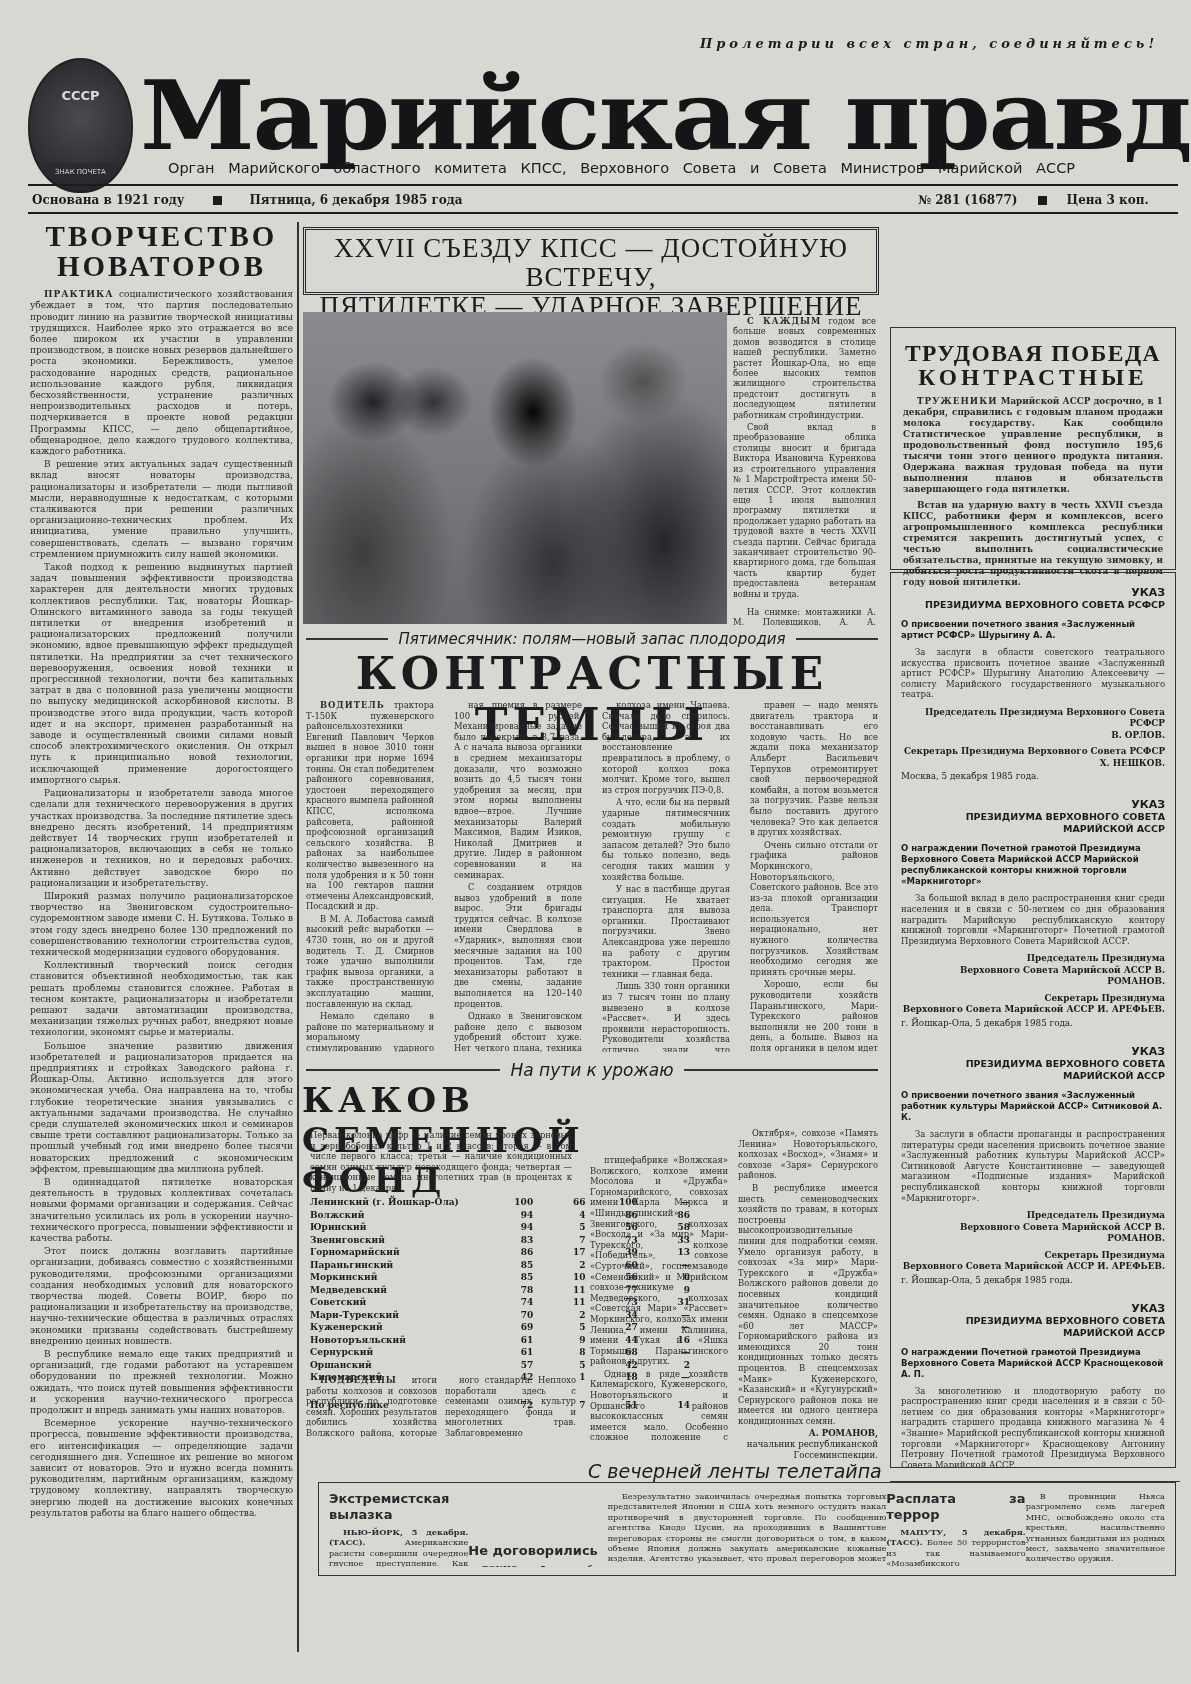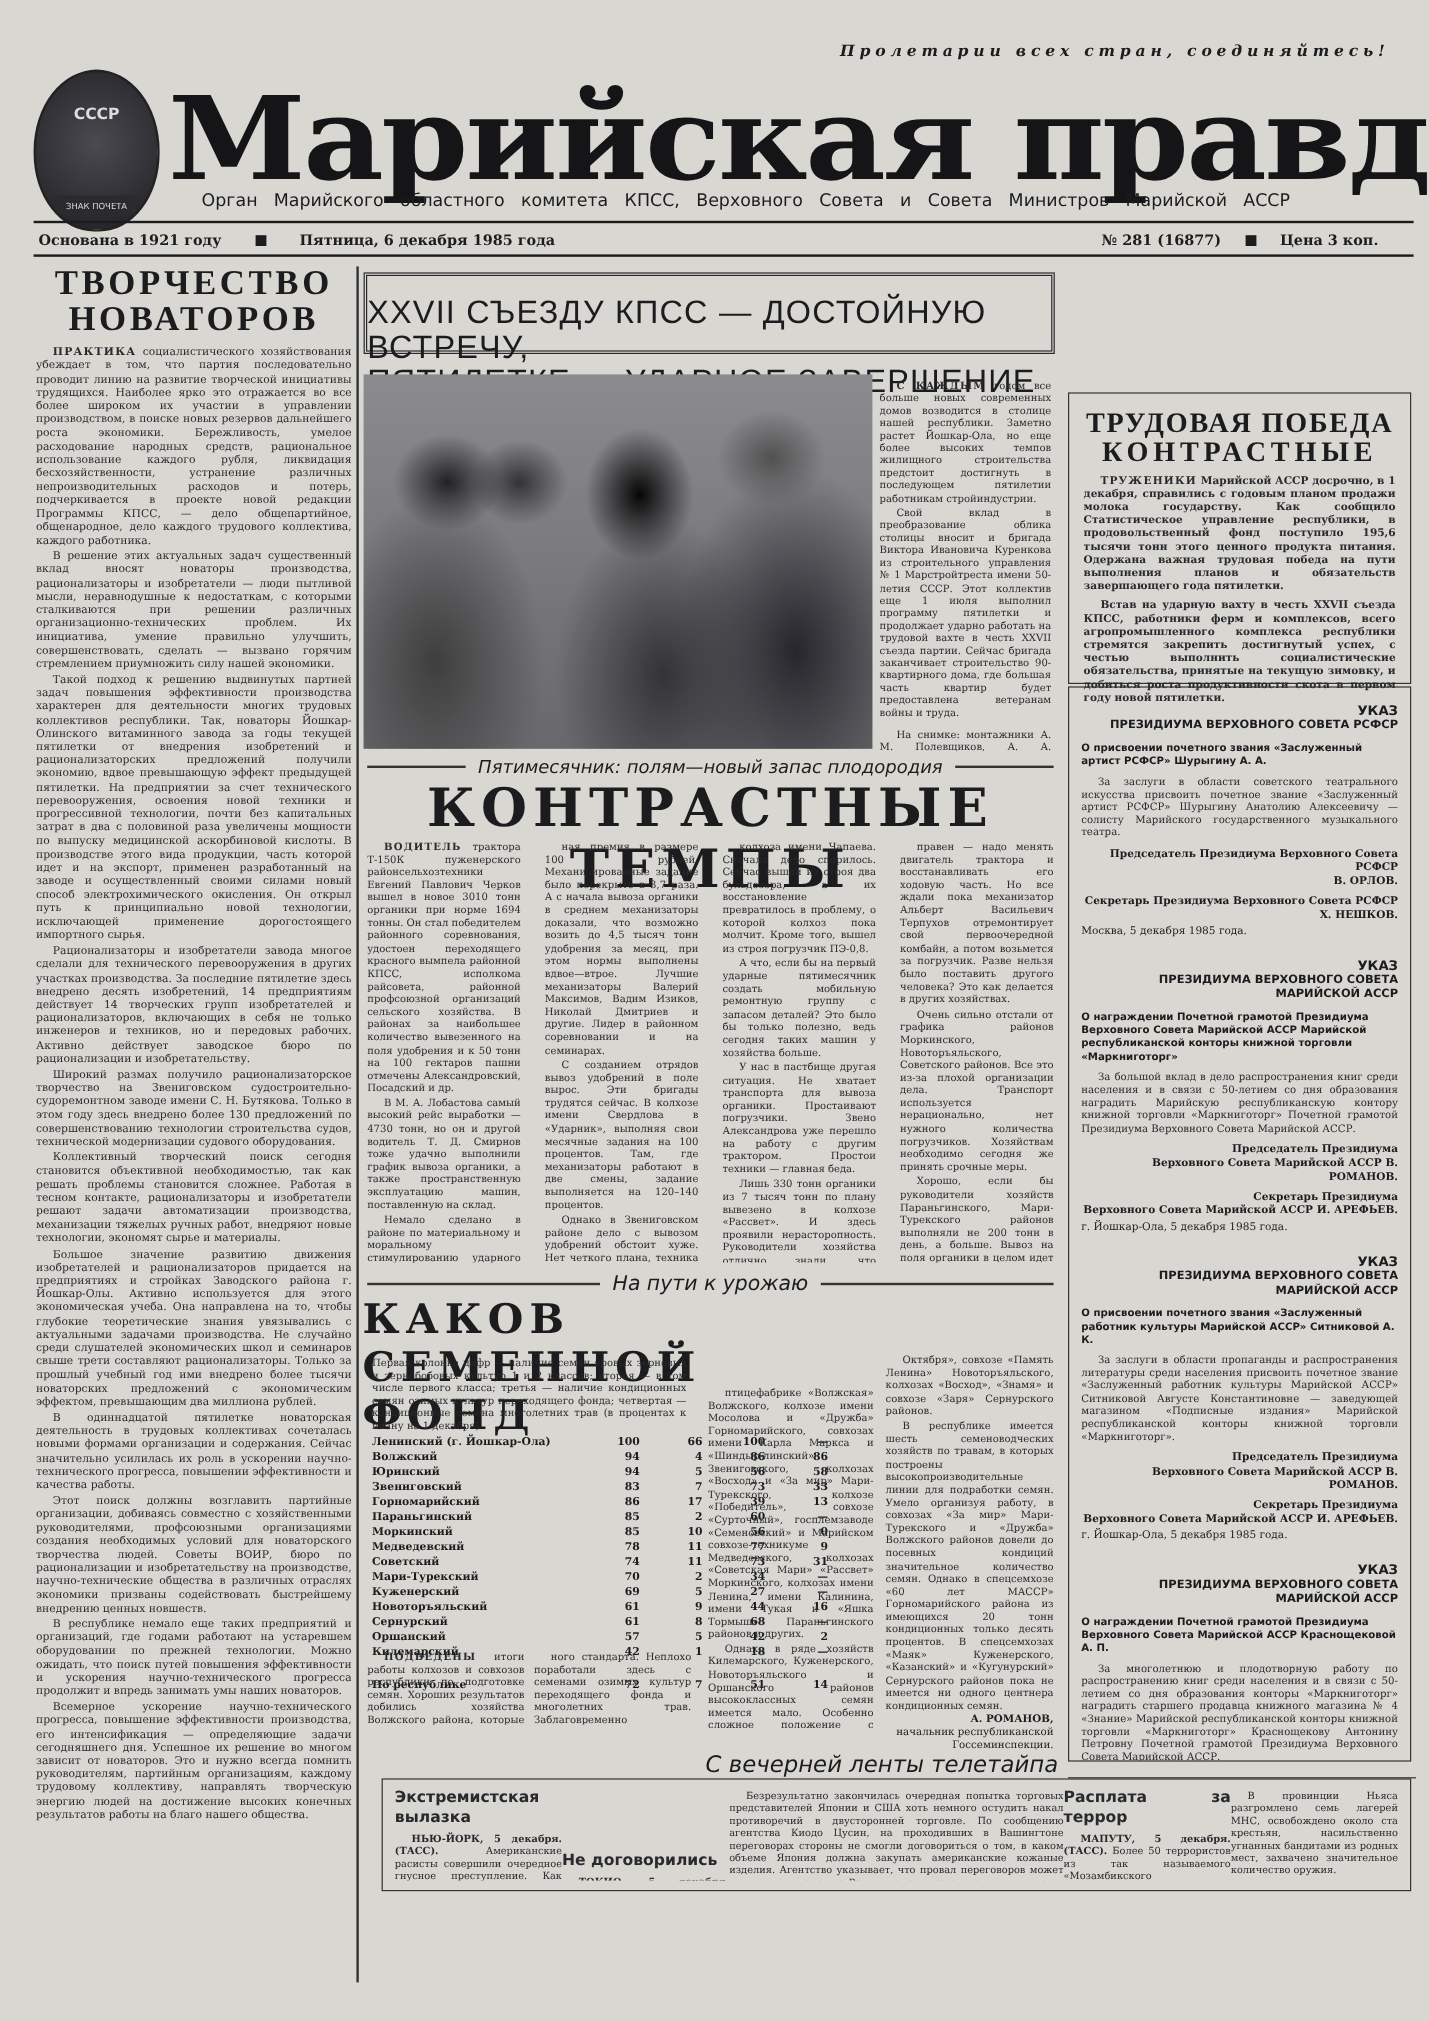--- a/index.html
+++ b/index.html
@@ -11,21 +11,21 @@
   .badge .znak{position:absolute;bottom:10px;left:14px;right:14px;height:18px;border-radius:0 0 40px 40px;background:#2a2a2f;color:#ddd;font-family:"DejaVu Sans",sans-serif;font-size:7px;text-align:center;line-height:18px}
   .motto{left:700px;top:36px;font-style:italic;font-weight:bold;font-size:13px;letter-spacing:4px;font-family:"DejaVu Serif",serif}
   .organ{left:168px;top:160px;font-family:"DejaVu Sans",sans-serif;font-size:14.5px;word-spacing:9px}
   .rule{background:#1c1c1e;height:2px}
   .infobar{top:193px;font-family:"DejaVu Serif",serif;font-weight:bold;font-size:12px}
   .sq{display:inline-block;width:9px;height:9px;background:#1c1c1e;margin:0 28px 0 28px;vertical-align:middle}
   .col-text{font-family:"DejaVu Serif",serif;font-size:9px;line-height:11.2px;text-align:justify;color:#2a2a2e;overflow:hidden}
   .col-text p{text-indent:14px;margin-bottom:2px}
   .lead{font-weight:bold;letter-spacing:1px}
   .h-sans{font-family:Liberation Serif, serif;font-weight:900;letter-spacing:2px;line-height:1.02}
-  .slogan-box{left:303px;top:227px;width:576px;height:68px;border:3px double #2a2a2e;font-family:Liberation Sans, sans-serif;font-size:27px;line-height:29px;padding-top:16px;letter-spacing:1px}
+  .slogan-box{left:303px;top:227px;width:576px;height:68px;border:3px double #2a2a2e;text-align:center;font-family:Liberation Serif, serif;font-size:27px;line-height:29px;padding-top:4px;letter-spacing:1px}
   .vline{background:#333;width:1.5px}
   .photo{left:303px;top:312px;width:424px;height:312px;background:
     radial-gradient(ellipse 45px 40px at 70px 90px,#2a2a2e,transparent),
     radial-gradient(ellipse 40px 35px at 130px 90px,#3a3a3e,transparent),
     radial-gradient(ellipse 45px 55px at 230px 100px,#111,transparent),
     radial-gradient(ellipse 45px 40px at 340px 70px,#555,transparent),
     radial-gradient(ellipse 90px 140px at 60px 240px,#444,transparent),
     radial-gradient(ellipse 90px 130px at 250px 250px,#3a3a3e,transparent),
     radial-gradient(ellipse 100px 150px at 360px 230px,#2e2e33,transparent),
     linear-gradient(#8a8a8e,#6a6a6e);filter:contrast(1.1)}

